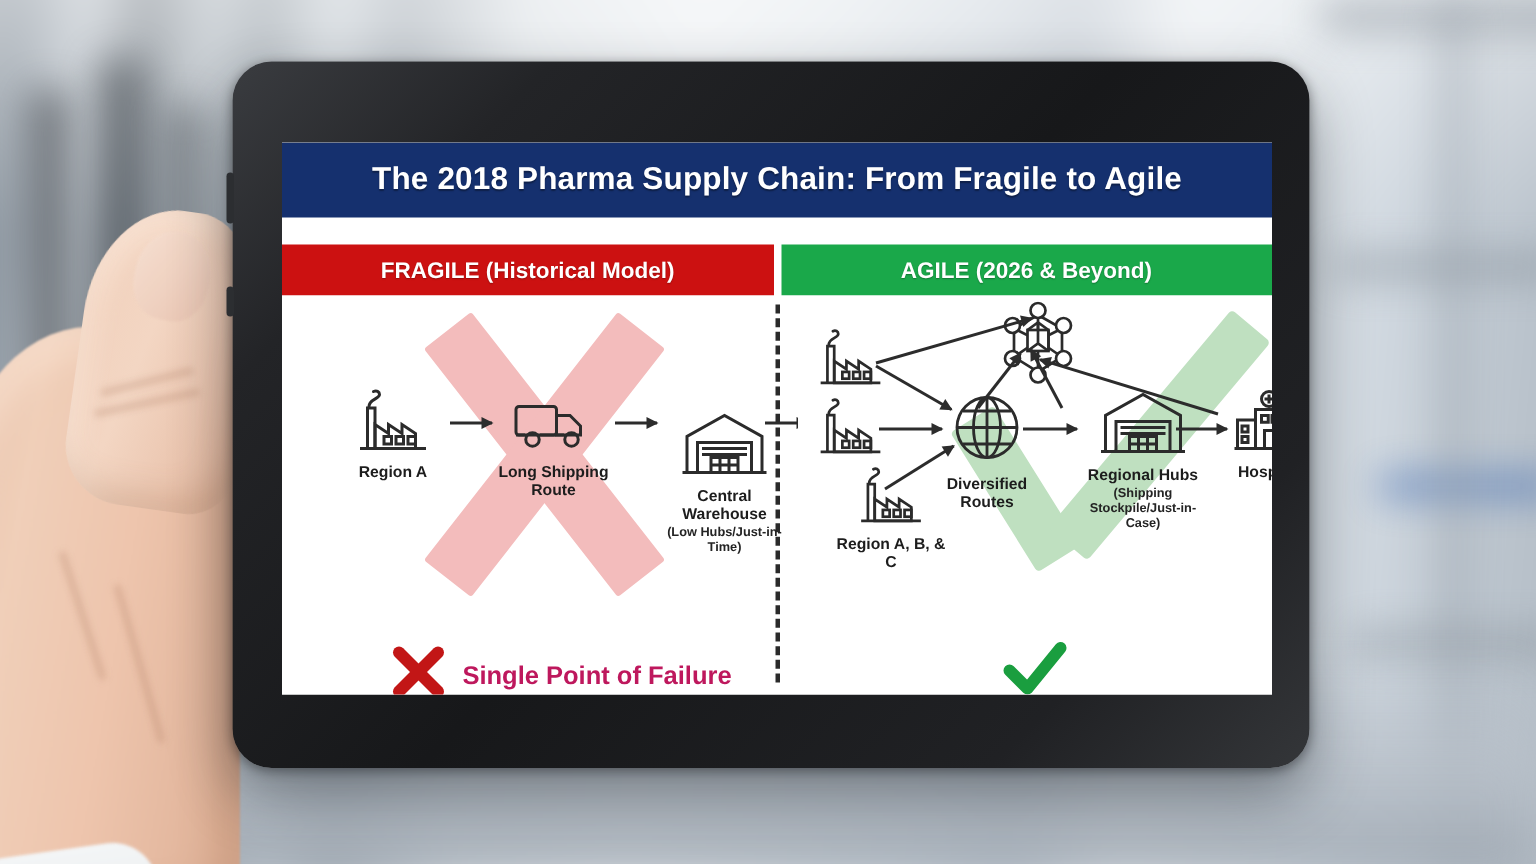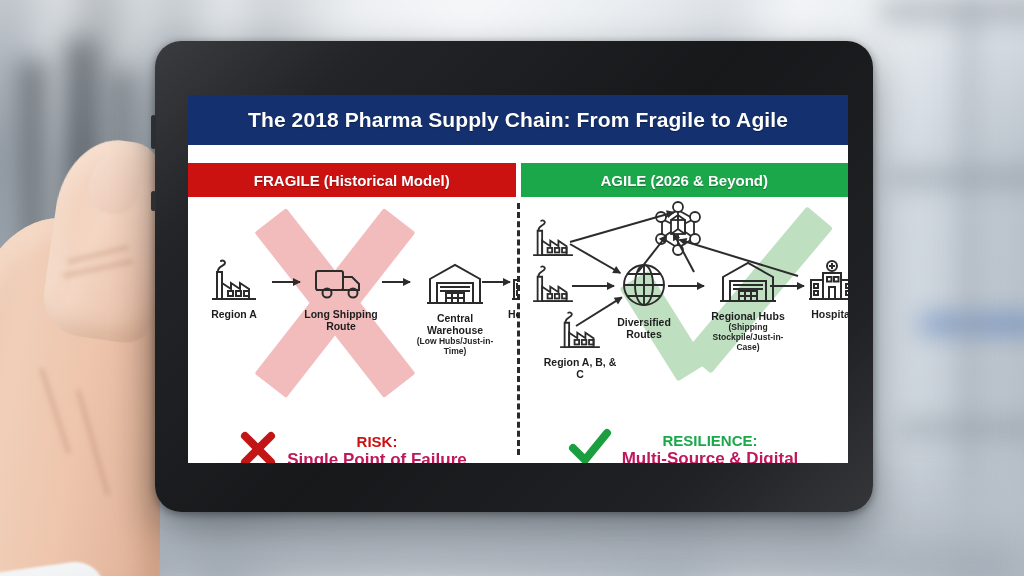--- a/index.html
+++ b/index.html
@@ -133,21 +133,21 @@
   .subhead {
     flex: 1; display: flex; align-items: center; justify-content: center;
   }
   .subhead span {
     color: #ffffff; font-size: 15px; font-weight: bold;
     text-shadow: 0 1px 1px rgba(0,0,0,.30);
   }
   .sub-fragile { background: #cc1111; }
   .sub-agile   { background: #1aa84a; }
 
-  .panels { position: relative; display: flex; height: 278px; background: #fff; }
+  .panels { position: relative; display: flex; height: 278px; background: #fff; padding-left: 28px; }
   .divider {
     position: absolute; left: 50%; top: 6px; bottom: 20px; width: 0;
     border-left: 3px dashed #2a2a2a; transform: translateX(-1px);
   }
   .panel { position: relative; flex: 1; overflow: hidden; }
 
   
   .wm-x { position: absolute; left: 42px; top: 6px; width: 210px; height: 200px; pointer-events: none; }
   .wm-x i {
     position: absolute; left: 50%; top: 50%; width: 210px; height: 40px;
@@ -295,21 +295,21 @@
                   </g>
                 </svg>
               </span>
               <span class="lbl-wrap">
                 <span class="lbl">Long Shipping Route</span>
               </span>
             </div>
 
             <div class="arrow" style="left:194px; top:84px; width:28px;"></div>
 
-            <div class="node" style="left:222px; top:64px; width:90px;">
+            <div class="node" style="left:222px; top:76px; width:90px;">
               <span class="glyph">
                 <svg width="58" height="44" viewBox="0 0 58 44">
                   <g fill="none" stroke="#2b2b2b" stroke-width="2">
                     <path d="M4 42V18L29 4l25 14v24"></path>
                     <path d="M11 42V22h36v20"></path>
                     <path d="M14 26h30M14 30h30"></path>
                     <rect x="20" y="32" width="18" height="10"></rect>
                     <path d="M20 37h18M26 32v10M32 32v10"></path>
                     <path d="M1 42h56"></path>
                   </g>
@@ -350,21 +350,20 @@
           <div class="verdict">
             <span class="mark">
               <svg width="38" height="38" viewBox="0 0 38 38">
                 <g stroke="#c21616" stroke-width="8" stroke-linecap="round">
                   <path d="M6 6 L32 32"></path>
                     <path d="M32 6 L6 32"></path>
                 </g>
               </svg>
             </span>
             <span class="txt">
-              <span class="head head-risk" style="display:block; text-align:center;">RISK:</span>
               <span class="body" style="display:block;">Single Point of Failure</span>
             </span>
           </div>
         </div>
 
         <div class="panel">
 
           <div class="wm-check">
               <i class="a"></i>
               <i class="b"></i>
@@ -515,23 +514,19 @@
             </div>
 
           </div>
 
           <div class="verdict">
             <span class="mark">
               <svg width="44" height="40" viewBox="0 0 44 40">
                 <path d="M5 20 L17 32 L39 5" fill="none" stroke="#1a9e3f" stroke-width="8" stroke-linecap="round" stroke-linejoin="round"></path>
               </svg>
             </span>
-            <span class="txt">
-              <span class="head head-res" style="display:block; text-align:center;">RESILIENCE:</span>
-              <span class="body" style="display:block;">Multi-Source &amp; Digital</span>
-            </span>
           </div>
         </div>
 
       </div>
     </div>
   </div>
 </div>
 
 </body></html>

